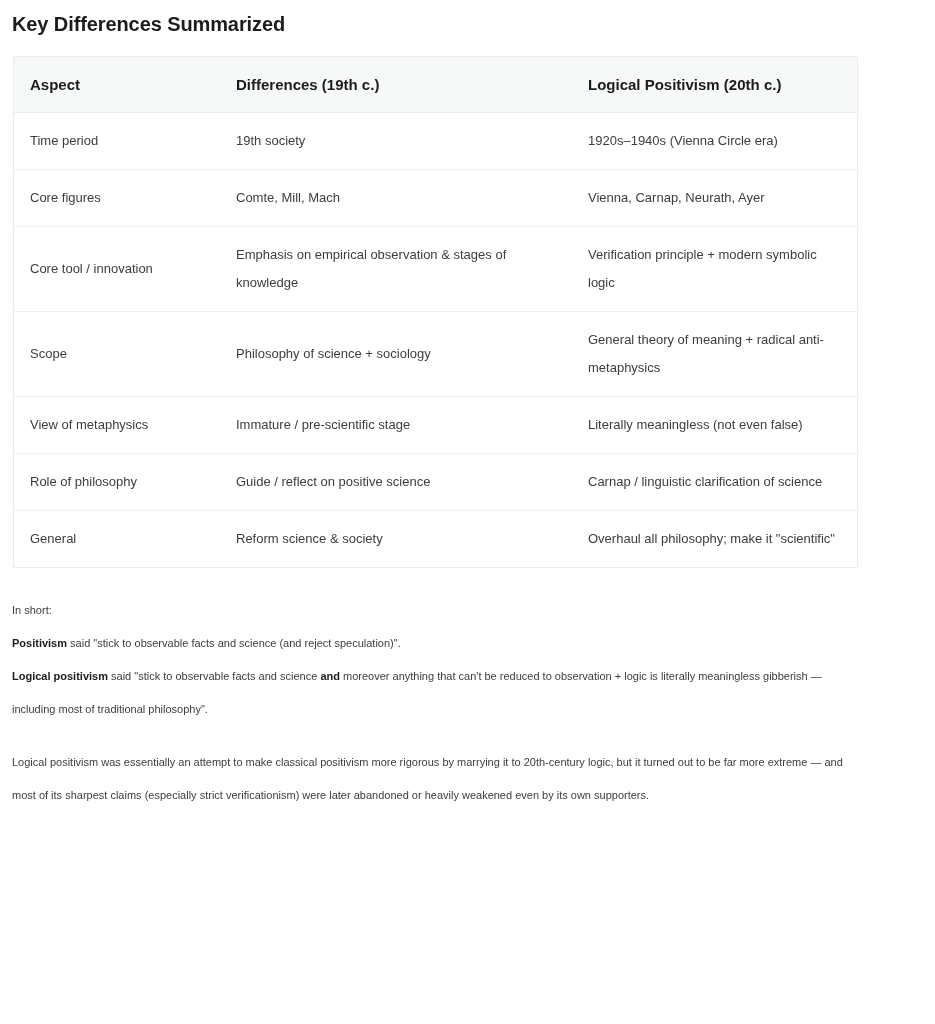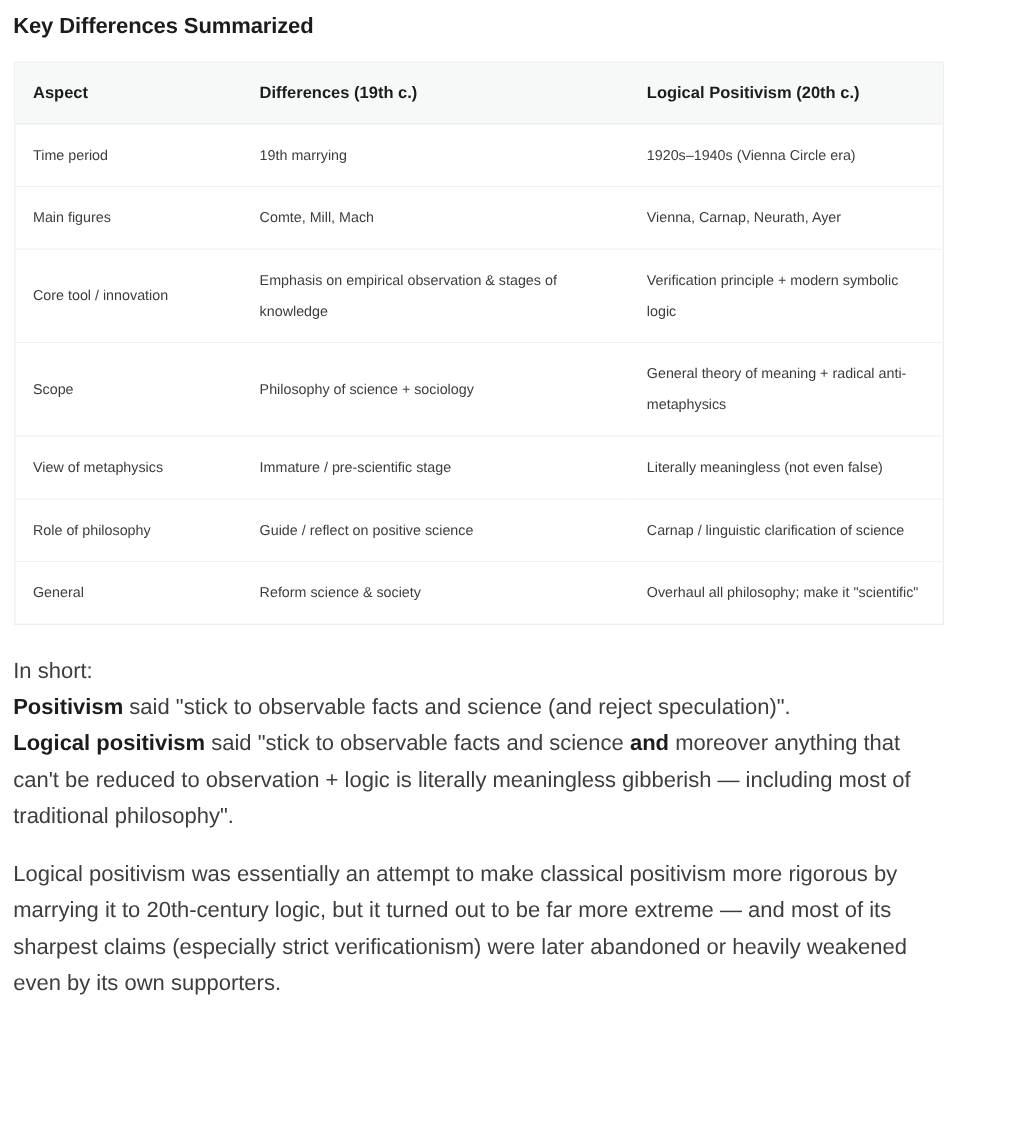--- a/index.html
+++ b/index.html
@@ -72,21 +72,21 @@
   col.c2 { width: 352px; }
   col.c3 { width: auto; }
 
   
   .prose {
     margin: 0;
     padding: 0 12px;
   }
   .prose p {
     margin: 0;
-    font-size: 20px;
+    font-size: 11px;
     line-height: 33px;
     color: #3d3d3d;
   }
   .prose p.short-block {
     margin-top: 26px;
   }
   .prose p.tail-block {
     margin-top: 20px;
   }
   .prose b {
@@ -111,25 +111,25 @@
       <thead>
         <tr>
           <th>Aspect</th>
           <th>Differences (19th c.)</th>
           <th>Logical Positivism (20th c.)</th>
         </tr>
       </thead>
       <tbody>
         <tr>
           <td>Time period</td>
-          <td>19th marrying</td>
+          <td>19th society</td>
           <td>1920s–1940s (Vienna Circle era)</td>
         </tr>
         <tr>
-          <td>Main figures</td>
+          <td>Core figures</td>
           <td>Comte, Mill, Mach</td>
           <td>Vienna, Carnap, Neurath, Ayer</td>
         </tr>
         <tr>
           <td>Core tool / innovation</td>
           <td>Emphasis on empirical observation &amp; stages of knowledge</td>
           <td>Verification principle + modern symbolic logic</td>
         </tr>
         <tr>
           <td>Scope</td>

